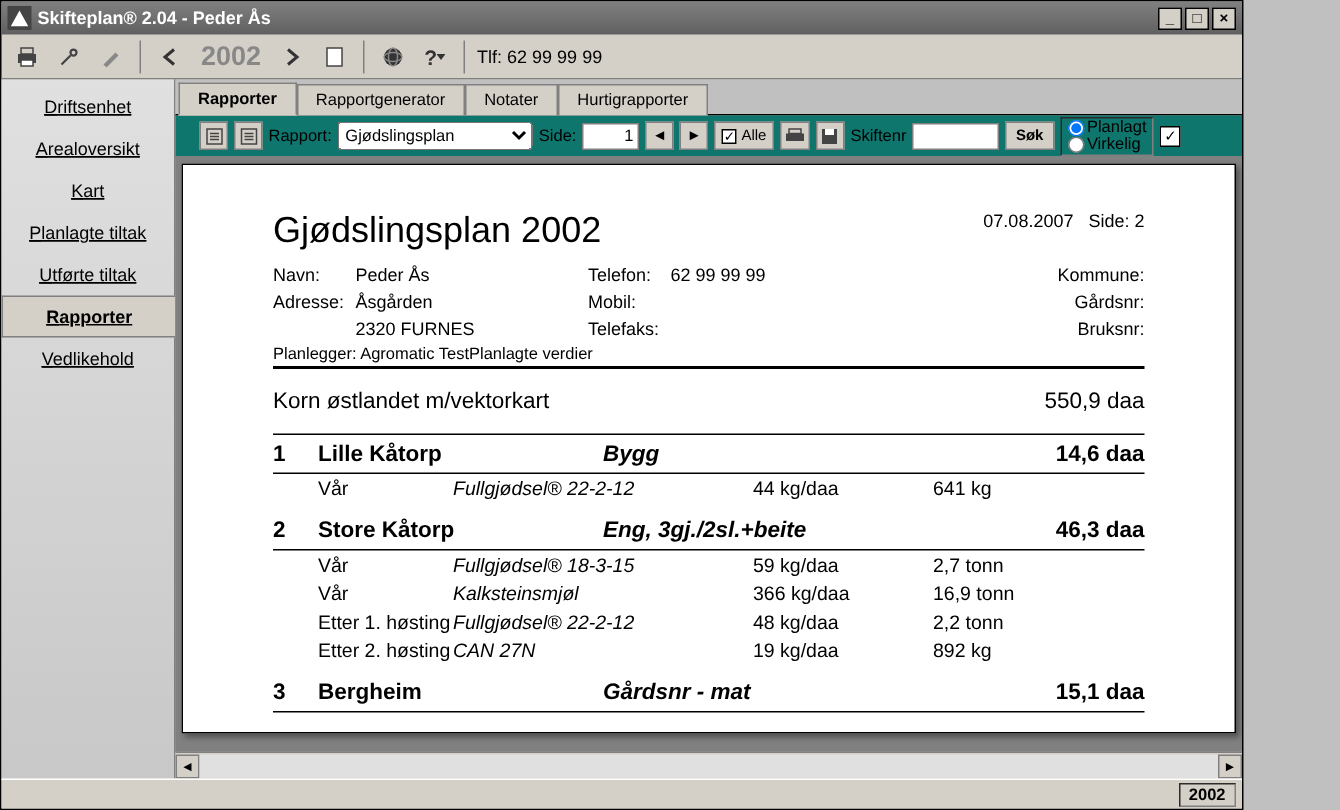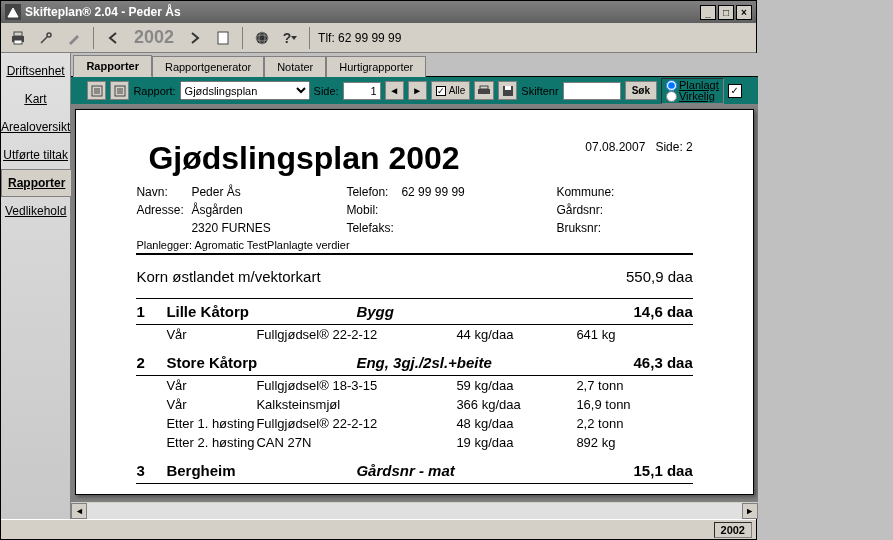--- a/index.html
+++ b/index.html
@@ -1,17 +1,17 @@
 <!DOCTYPE html>
 <html><head>
 <meta charset="utf-8">
 <style>
 * { box-sizing: border-box; margin: 0; padding: 0; font-family: Tahoma, Arial, sans-serif; }
 body { background: #c0c0c0; width: 893px; height: 540px; overflow: hidden; font-size: 11px; }
-.window { width: 757px; height: 540px; display: flex; flex-direction: column; border: 1px solid #000; background: #d4d0c8; }
+.window { width: 829px; height: 540px; display: flex; flex-direction: column; border: 1px solid #000; background: #d4d0c8; }
 .titlebar { height: 22px; background: linear-gradient(#808080,#606060); color:#fff; font-weight:bold; display:flex; align-items:center; padding:0 4px; font-size:12px; }
 .titlebar .spacer { flex:1; }
 .titlebar .winbtn { width:16px; height:15px; background:#d4d0c8; border:1px solid #000; margin-left:2px; display:flex; align-items:center; justify-content:center; font-size:10px; color:#000; cursor:pointer; }
 .titlebar .app-icon { width:16px; height:16px; background:#444; margin-right:4px; display:flex; align-items:center; justify-content:center; }
 .toolbar { height:30px; display:flex; align-items:center; padding:2px 6px; gap:6px; border-bottom:1px solid #808080; }
 .tbtn { width:22px; height:22px; border:1px solid transparent; display:flex; align-items:center; justify-content:center; cursor:pointer; color:#333; font-size:13px; }
 .year { font-size:18px; font-weight:bold; color:#888; padding:0 4px; }
 .sep { width:1px; height:22px; background:#808080; margin:0 2px; }
 .tlf { font-size:12px; color:#000; }
 .body { flex:1; display:flex; min-height:0; }
@@ -21,42 +21,42 @@
 .main { flex:1; display:flex; flex-direction:column; min-height:0; }
 .tabs { height:24px; display:flex; align-items:flex-end; background:#c0c0c0; border-bottom:1px solid #000; padding-left:2px; gap:0; }
 .tab { padding:4px 12px; border:1px solid #808080; border-bottom:none; background:#d4d0c8; font-size:11px; cursor:pointer; position:relative; top:1px; }
 .tab.active { background:#d4d0c8; border-bottom:1px solid #d4d0c8; font-weight:bold; z-index:2; }
 .innerbar { height:28px; display:flex; align-items:center; padding:2px 16px; gap:4px; background:#0f766e; border-bottom:1px solid #808080; font-size:11px; }
 .innerbar label { font-size:11px; }
 .innerbar input[type=text] { font-size:11px; height:18px; border:1px solid #808080; background:#fff; padding:0 3px; }
 .innerbar select { font-size:11px; height:19px; }
 .innerbar .smallbtn { height:19px; min-width:19px; border:1px solid #808080; background:#d4d0c8; display:flex; align-items:center; justify-content:center; cursor:pointer; font-size:10px; padding:0 2px; }
 .radiobox { border:1px inset #808080; padding:1px 4px; display:flex; flex-direction:column; font-size:10px; line-height:11px; }
-.radiobox label { display:flex; align-items:center; gap:2px;text-decoration:underline; }
+.radiobox label { display:flex; align-items:center; gap:2px; }
 .radiobox input { width:11px; height:11px; }
 .checkbox-extra { width:14px; height:14px; border:1px solid #000; background:#fff; display:flex; align-items:center; justify-content:center; font-size:10px; }
 .paper-wrap { flex:1; background:#808080; padding:0; position:relative; display:flex; min-height:0; }
 .paper-scroll { flex:1; overflow:auto; background:#808080; }
 .paper { margin:4px; background:#fff; border:1px solid #000; box-shadow:2px 2px 4px rgba(0,0,0,0.4); padding:30px 60px 10px 60px; min-height:380px; color:#000; font-family:"Times New Roman",serif; }
-.paper h1 { font-size:32px; font-weight:bold; margin-bottom:8px;margin-left:12px; }
+.paper h1 { font-size:24px; font-weight:normal; margin-bottom:8px; }
 .top-right { float:right; font-size:12px; }
 .info-row { display:flex; font-size:12px; margin-top:4px; }
 .info-row .col { flex: 0 0 210px; }
-.info-row .col.last { flex:1; text-align:left; }
+.info-row .col.last { flex:1; text-align:right; }
 .info-label { display:inline-block; width:55px; }
 .footer-info { display:flex; justify-content:flex-start; font-size:11px; margin-top:4px; border-bottom:2px solid #000; padding-bottom:2px; }
 .section-head { display:flex; justify-content:space-between; font-size:15px; font-weight:normal; padding:13px 0; border-bottom:1px solid #000; }
 .field-head { display:flex; font-size:15px; font-weight:bold; padding:4px 0; border-bottom:1px solid #000; }
 .fnum { width:30px; }
 .fname { width:190px; }
 .fcrop { flex:1;font-style:italic; }
 .farea { text-align:right; }
 .entry { display:flex; font-size:13px; padding:2px 0; }
 .etime { width:120px; padding-left:30px; }
-.eprod { width:200px; }
+.eprod { width:200px;font-style:italic; }
 .erate { width:120px; }
 .etot { flex:1; text-align:left; }
 .hscroll { height:18px; background:#d4d0c8; border-top:1px solid #808080; display:flex; align-items:center; }
 .hscroll .arrow { width:16px; height:16px; border:1px solid #808080; background:#d4d0c8; display:flex; align-items:center; justify-content:center; font-size:9px; cursor:pointer; }
 .hscroll .track { flex:1; background:#e0e0e0; height:16px; }
 .statusbar { height:20px; background:#d4d0c8; border-top:1px solid #fff; display:flex; align-items:center; justify-content:flex-end; padding:0 4px; }
 .statusbar .corner { border:1px inset #808080; padding:1px 6px; font-size:11px; font-weight:bold; }
 svg { display:block; }
 </style>
 </head>
@@ -128,24 +128,27 @@
     <span class="sep"></span>
     <span class="tlf">Tlf: 62 99 99 99</span>
   </div>
 
   <div class="body">
     <div class="sidebar" id="sidebar">
         <div class="side-item">
           <span><u>D</u>riftsenhet</span>
         </div>
         <div class="side-item">
+          <span><u>A</u>realoversikt</span>
+        </div>
+        <div class="side-item">
           <span><u>K</u>art</span>
         </div>
         <div class="side-item">
-          <span><u>A</u>realoversikt</span>
+          <span><u>P</u>lanlagte tiltak</span>
         </div>
         <div class="side-item">
           <span><u>U</u>tførte tiltak</span>
         </div>
         <div class="side-item active">
           <span><u>R</u>apporter</span>
         </div>
         <div class="side-item">
           <span><u>V</u>edlikehold</span>
         </div>

